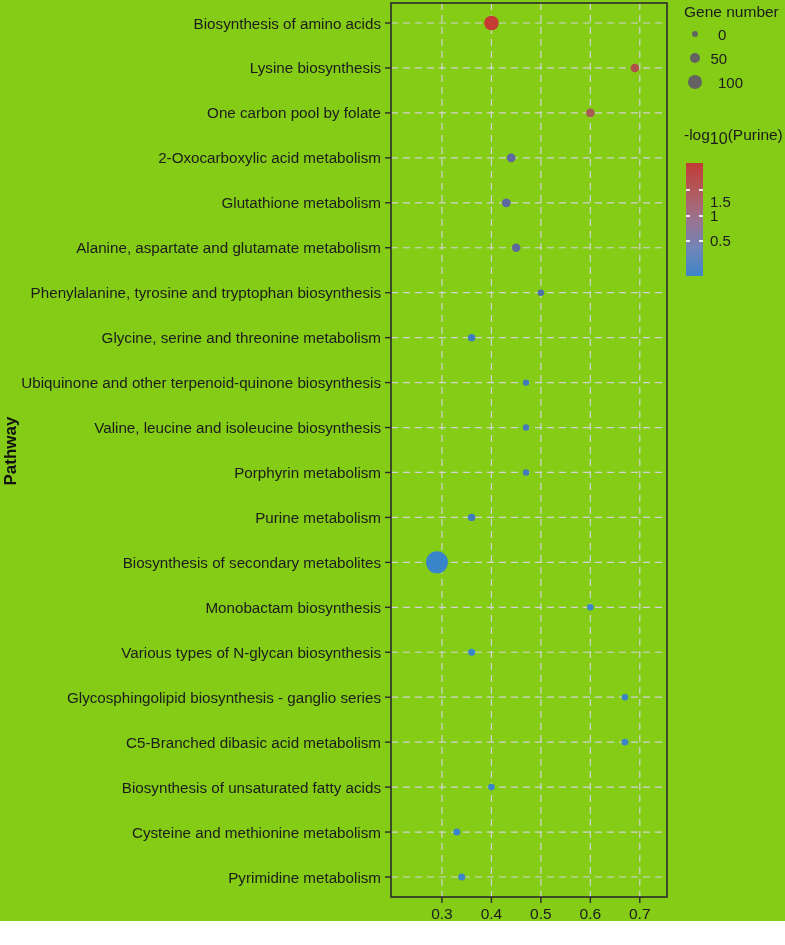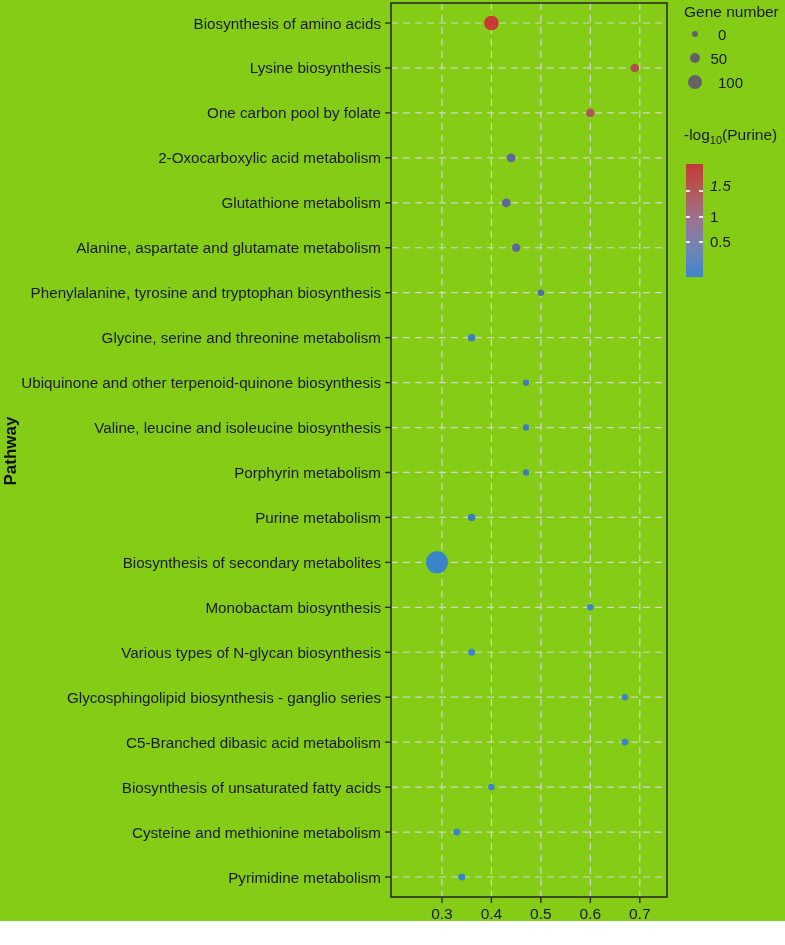--- a/index.html
+++ b/index.html
@@ -14,21 +14,21 @@
   #y-axis-title{left:-24px;top:441px;width:70px;text-align:center;transform:rotate(-90deg);}
   
   #legend-size{position:absolute;left:684px;top:2px;width:100px;}
   #legend-size .ls-title{font-size:15.5px;line-height:20px;}
   .ls-entry{display:flex;align-items:center;height:24px;}
   .ls-dot{display:block;border-radius:50%;background:#636363;flex:0 0 auto;}
   .ls-label{font-size:15px;}
   
   #legend-color{position:absolute;left:684px;top:126px;width:100px;}
   #legend-color .lc-title{font-size:15.5px;line-height:18px;white-space:nowrap;}
-  #legend-color .lc-title sub{font-size:11px;}
+  #legend-color .lc-title sub{font-size:16px;}
   #colorbar-wrap{position:relative;margin-top:15px;height:115px;}
   #colorbar{position:absolute;left:2px;top:0;width:17px;height:113px;}
   .cb-tick-label{position:absolute;left:26px;font-size:15px;line-height:16px;}
   .cb-notch{position:absolute;width:4px;height:2px;background:rgba(255,255,255,0.85);}
 </style>
 </head>
 <body>
 
 <div id="canvas">
   <svg id="plot-svg" width="785" height="945">
@@ -147,21 +147,21 @@
           <span class="ls-dot" style="height: 14.8px; width: 14.8px; margin-left: 3.6px; background: rgb(99, 99, 99);"></span>
           <span class="ls-label" style="margin-left: 15.6px;">100</span>
         </div>
       </div>
   </div>
 
   <div id="legend-color">
     <div class="lc-title"><span>-log</span><sub>10</sub><span>(Purine)</span></div>
     <div id="colorbar-wrap">
       <div id="colorbar" style="background: linear-gradient(rgb(193, 59, 54), rgb(178, 90, 93), rgb(155, 115, 144), rgb(113, 133, 182), rgb(62, 134, 202));"></div>
-    <div class="cb-tick-label" style="top: 14px; font-style: italic;">1.5</div>
+    <div class="cb-tick-label" style="top: 31px;">1.5</div>
         <div class="cb-notch" style="left: 2px; top: 26.0995px;"></div>
         <div class="cb-notch" style="left: 15px; top: 26.0995px;"></div>
         <div class="cb-tick-label" style="top: 44.6652px;">1</div>
         <div class="cb-notch" style="left: 2px; top: 51.6652px;"></div>
         <div class="cb-notch" style="left: 15px; top: 51.6652px;"></div>
         <div class="cb-tick-label" style="top: 70.2308px;">0.5</div>
         <div class="cb-notch" style="left: 2px; top: 77.2308px;"></div>
         <div class="cb-notch" style="left: 15px; top: 77.2308px;"></div>
       </div>
   </div>

